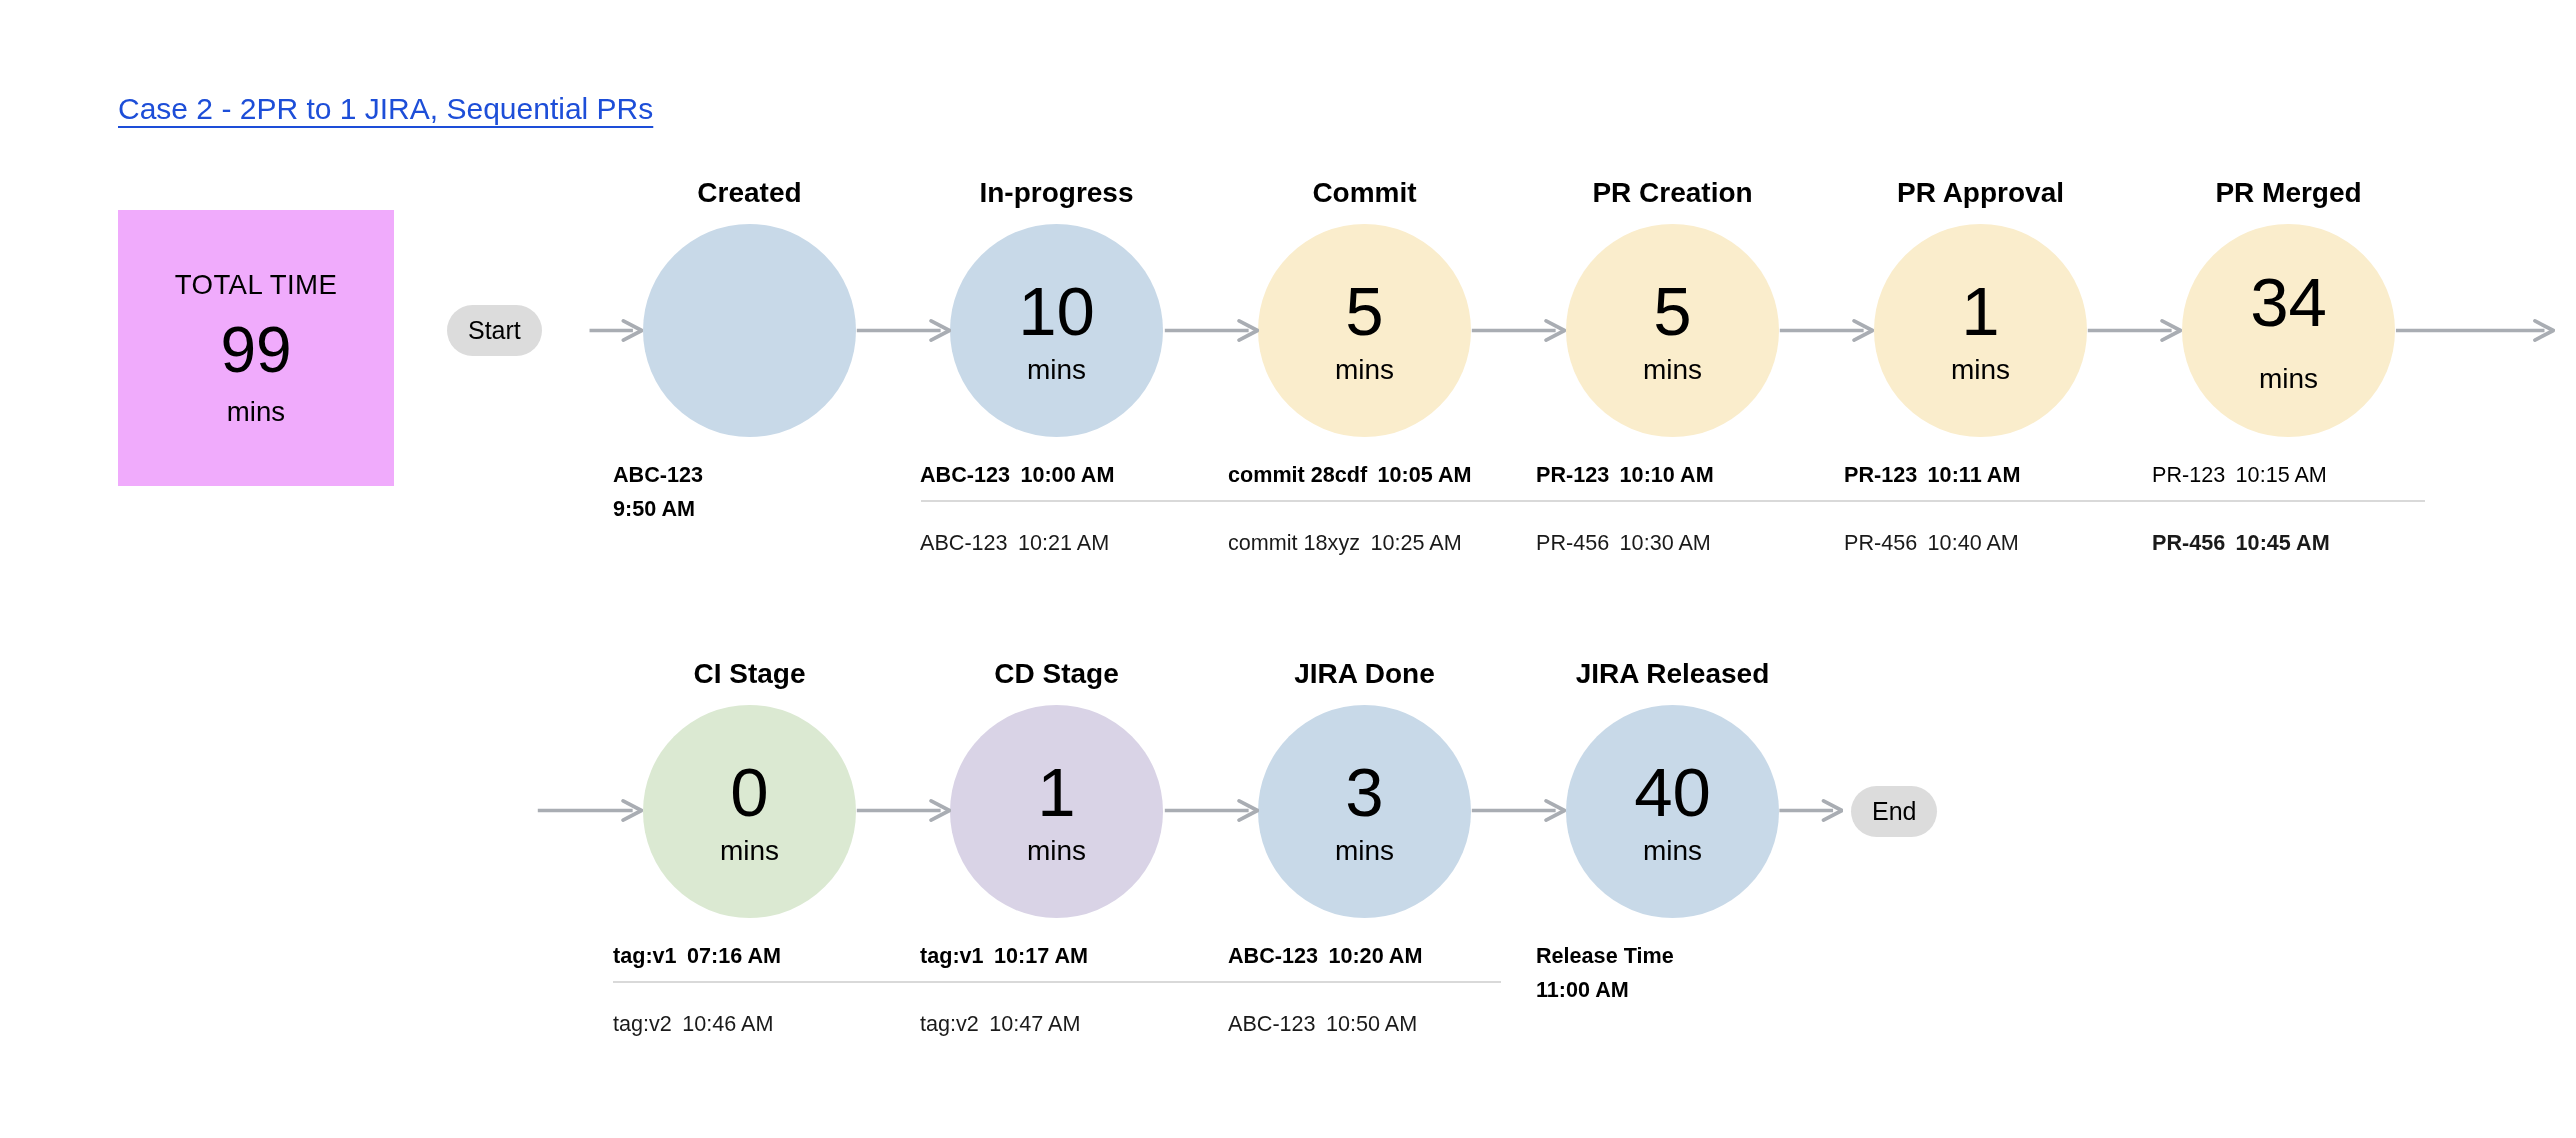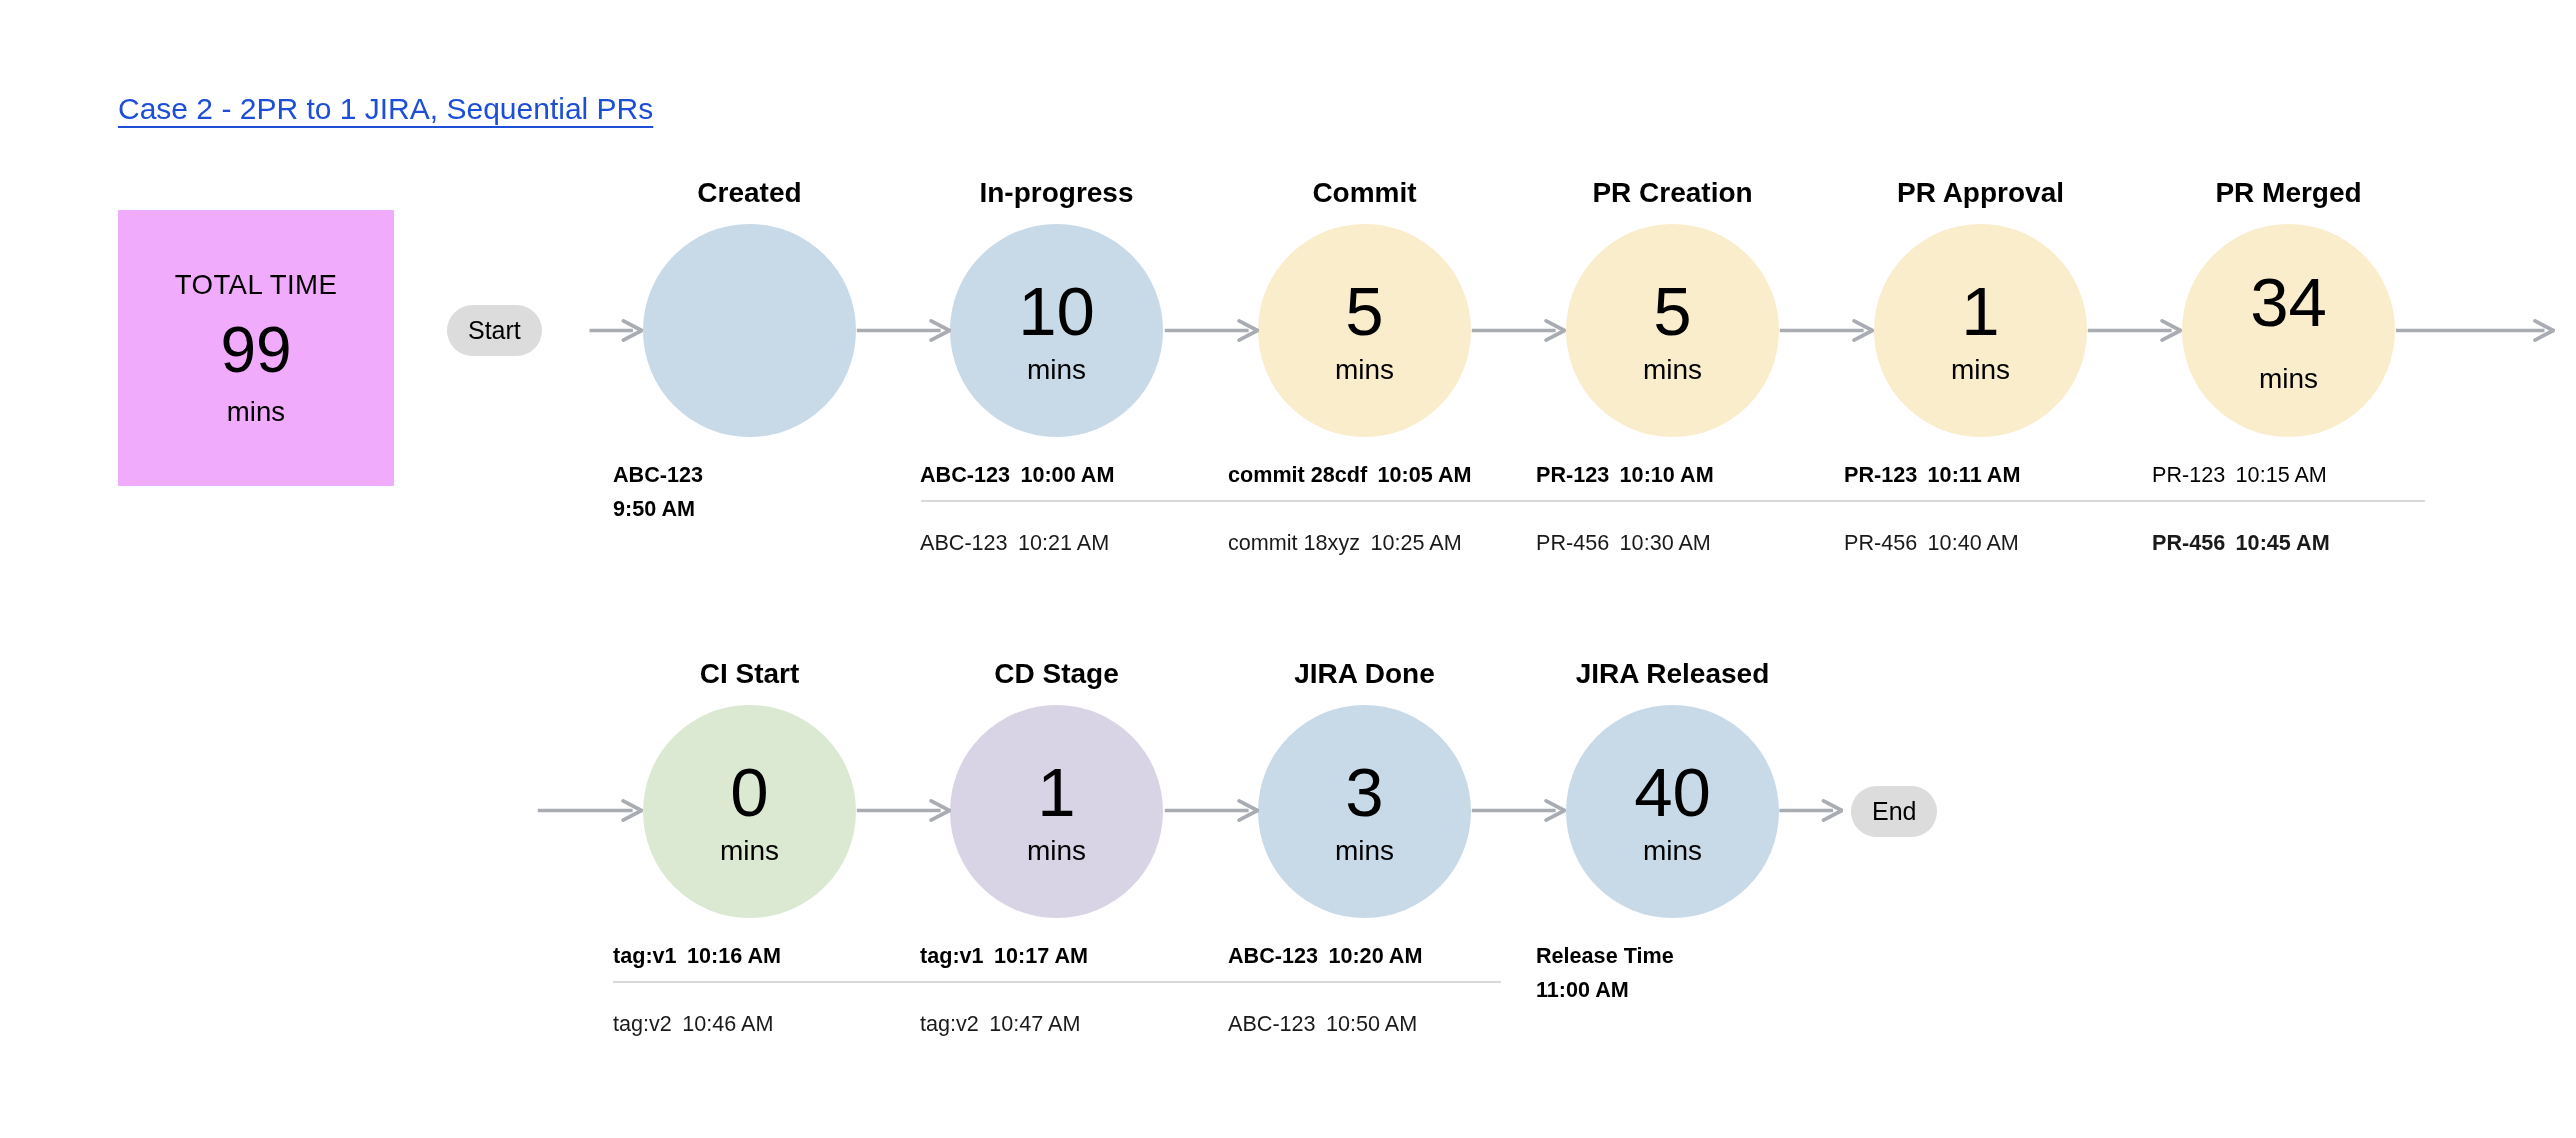--- a/index.html
+++ b/index.html
@@ -279,27 +279,27 @@
     </div>
     <div class="arrow" style="left: 2395px; top: 318px; width: 160px;">
       <svg width="160" height="25" viewBox="0 0 215 34">
         <line x1="0" y1="17" x2="202" y2="17" stroke="#a9adb3" stroke-width="5"></line>
         <polyline points="189,4 214,17 189,30" fill="none" stroke="#a9adb3" stroke-width="5" stroke-linecap="round" stroke-linejoin="round"></polyline>
       </svg>
     </div>
   </div>
 <div id="flow-row-2" class="flow-row">
     <div class="node" style="left: 643px; top: 660px;">
-      <div class="node-header">CI Start</div>
+      <div class="node-header">CI Stage</div>
       <div class="node-circle" style="background: rgb(219, 233, 210);">
         <div class="num">0</div>
         <div class="unit">mins</div>
       </div>
       <div class="node-labels">
-        <div class="label-line label-primary"><span class="lbl-id">tag:v1</span><span class="lbl-time">10:16 AM</span></div>
+        <div class="label-line label-primary"><span class="lbl-id">tag:v1</span><span class="lbl-time">07:16 AM</span></div>
         <div class="label-line label-secondary"><span class="lbl-id">tag:v2</span><span class="lbl-time">10:46 AM</span></div>
       </div>
     </div>
     <div class="node" style="left: 950px; top: 660px;">
       <div class="node-header">CD Stage</div>
       <div class="node-circle" style="background: rgb(217, 211, 230);">
         <div class="num">1</div>
         <div class="unit">mins</div>
       </div>
       <div class="node-labels">

